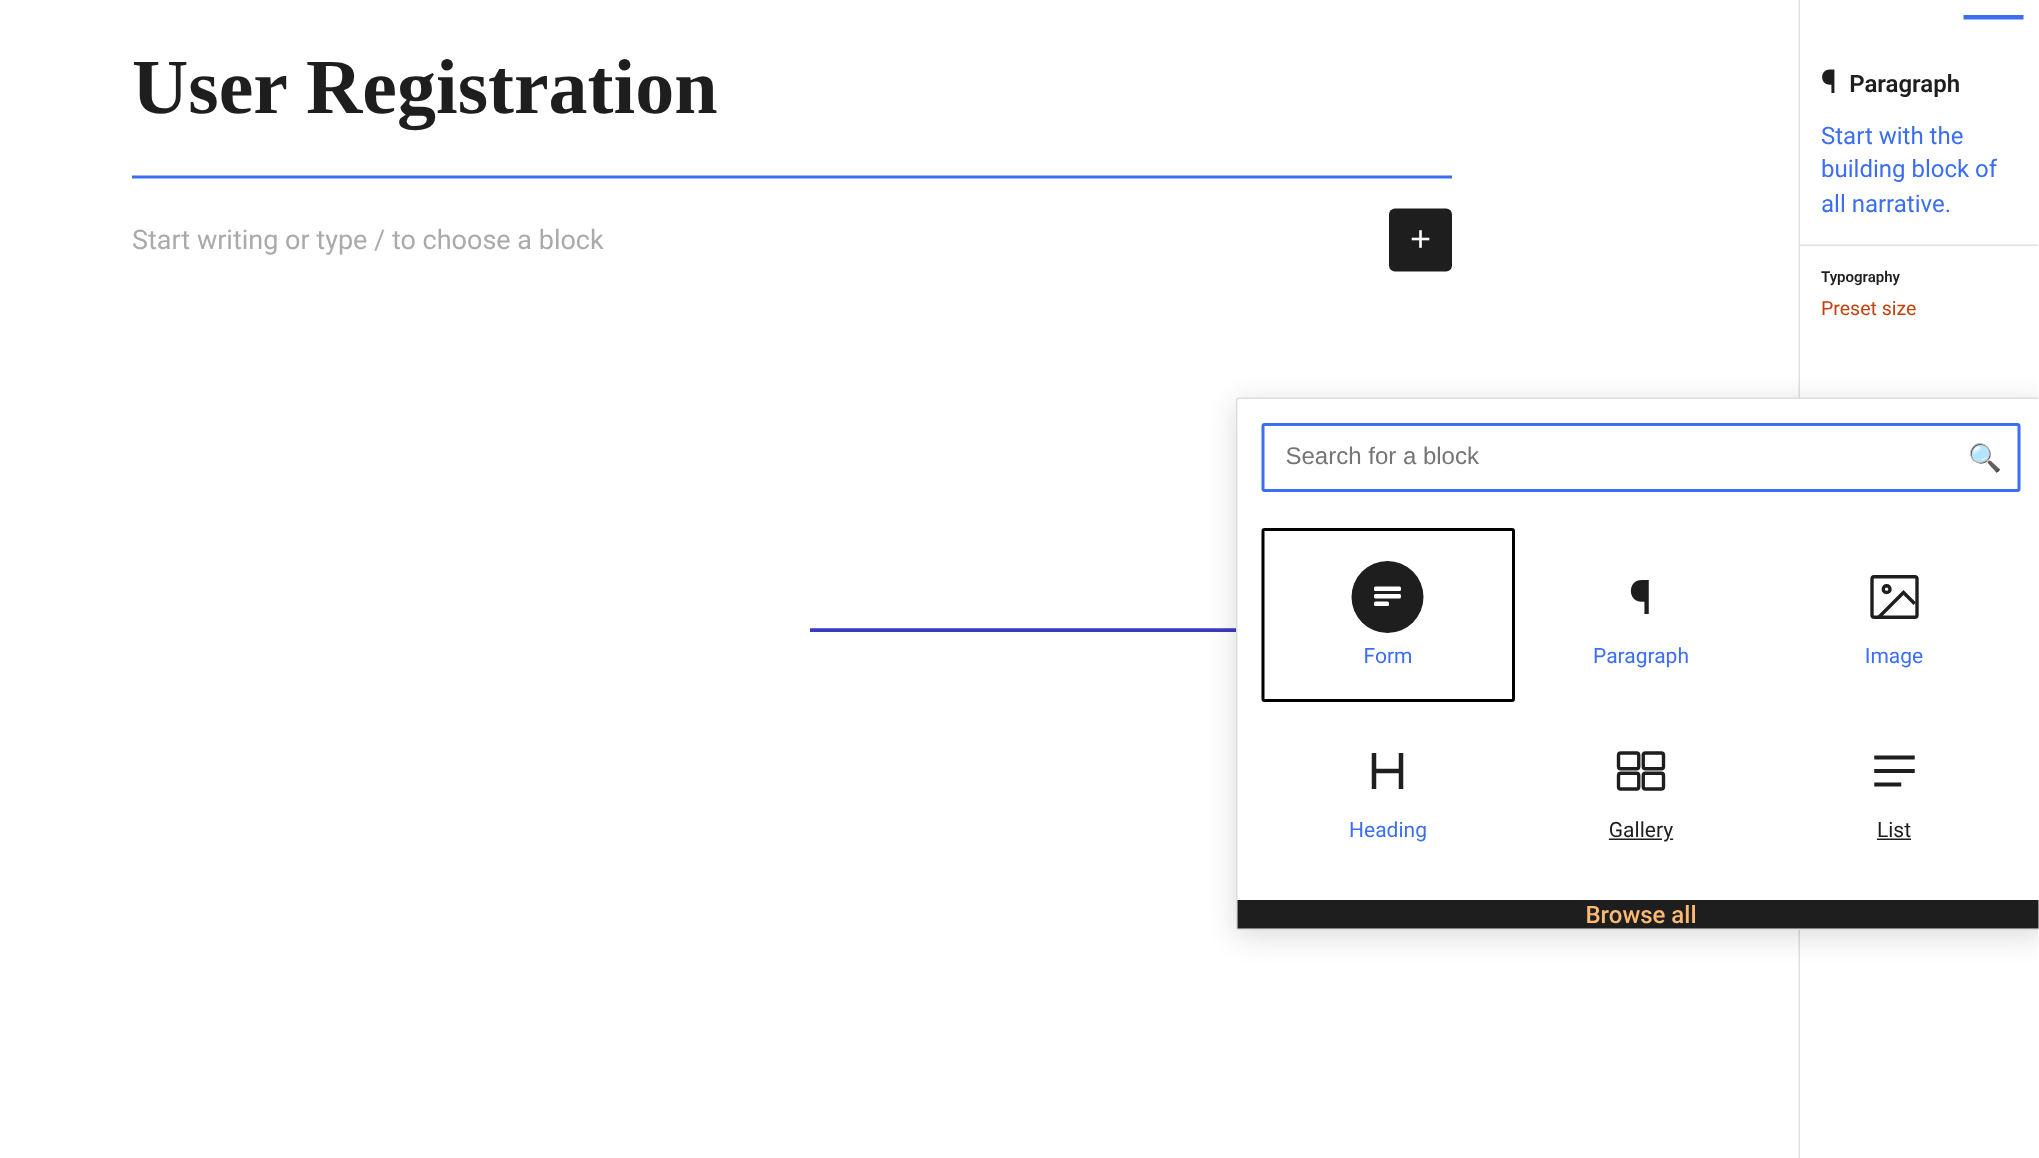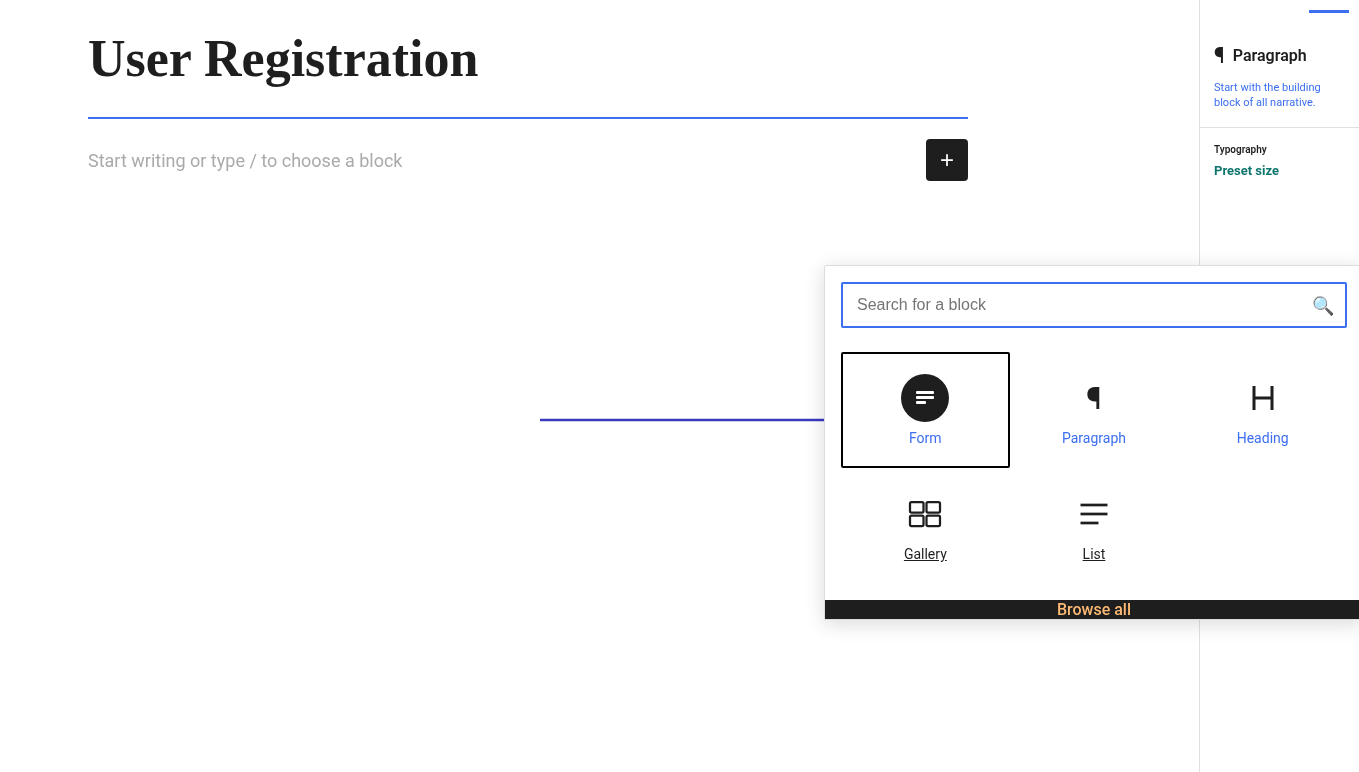--- a/index.html
+++ b/index.html
@@ -227,41 +227,40 @@
       gap: 8px;
       margin-bottom: 8px;
     }
 
     .panel-pilcrow {
       font-size: 22px;
       color: #1e1e1e;
     }
 
     .panel-paragraph-desc {
-      font-size: 11px;
+      font-size: 16px;
       color: #3b6ef0;
       line-height: 1.4;
       margin-top: 12px;
     }
 
     .panel-typography-section {
       padding: 16px 14px;
     }
 
     .panel-typography-title {
       font-size: 10px;
       font-weight: 600;
       color: #1e1e1e;
       margin-bottom: 8px;
     }
 
     .panel-preset-size {
       font-size: 13px;
-      color: #0f766e;
-      font-weight: bold;
+      color: #c2410c;
     }
 
     
     .panel-paragraph-title-text {
       font-size: 16px;
       font-weight: 600;
       color: #1e1e1e;
     }
   </style>
 </head>
@@ -306,20 +305,30 @@
         </div>
       </div>
       <span class="block-label">Form</span>
     </div>
 
     <div class="block-item">
       <div class="block-icon" style="font-size:32px; color:#1e1e1e;">¶</div>
       <span class="block-label">Paragraph</span>
     </div>
 
+    <div class="block-item">
+      <div class="block-icon">
+        <svg width="36" height="36" viewBox="0 0 24 24" fill="none" stroke="#1e1e1e" stroke-width="1.5" xmlns="http://www.w3.org/2000/svg">
+          <rect x="2" y="3" width="20" height="18" rx="1"></rect>
+          <circle cx="8.5" cy="8.5" r="1.5"></circle>
+          <polyline points="21,15 16,10 5,21"></polyline>
+        </svg>
+      </div>
+      <span class="block-label">Image</span>
+    </div>
 
     <div class="block-item">
       <div class="block-icon">
         <svg width="36" height="36" viewBox="0 0 24 24" fill="#1e1e1e" xmlns="http://www.w3.org/2000/svg">
           <path d="M5 4h2v7h10V4h2v16h-2v-7H7v7H5V4z"></path>
         </svg>
       </div>
       <span class="block-label">Heading</span>
     </div>
 

